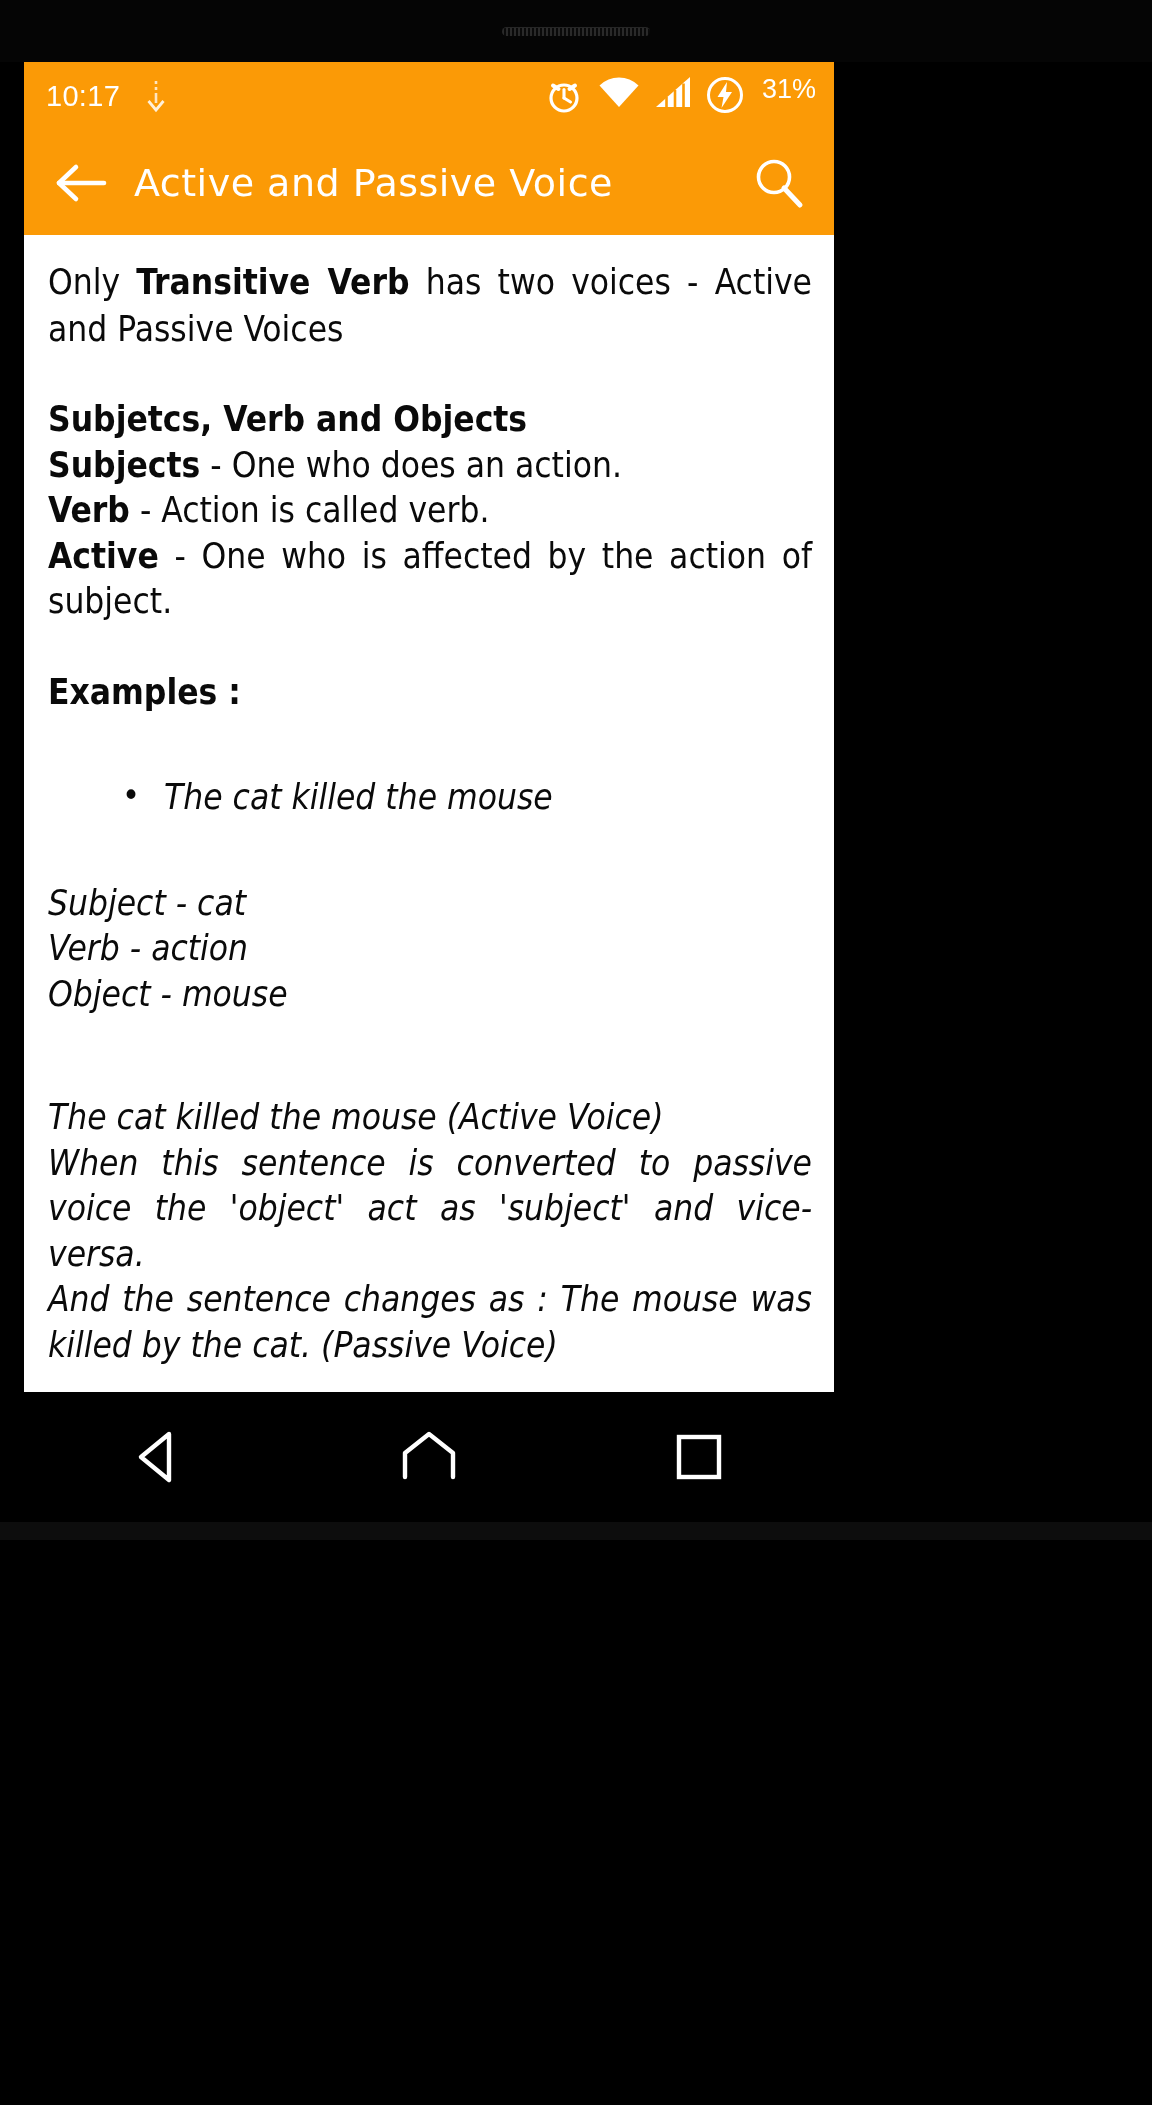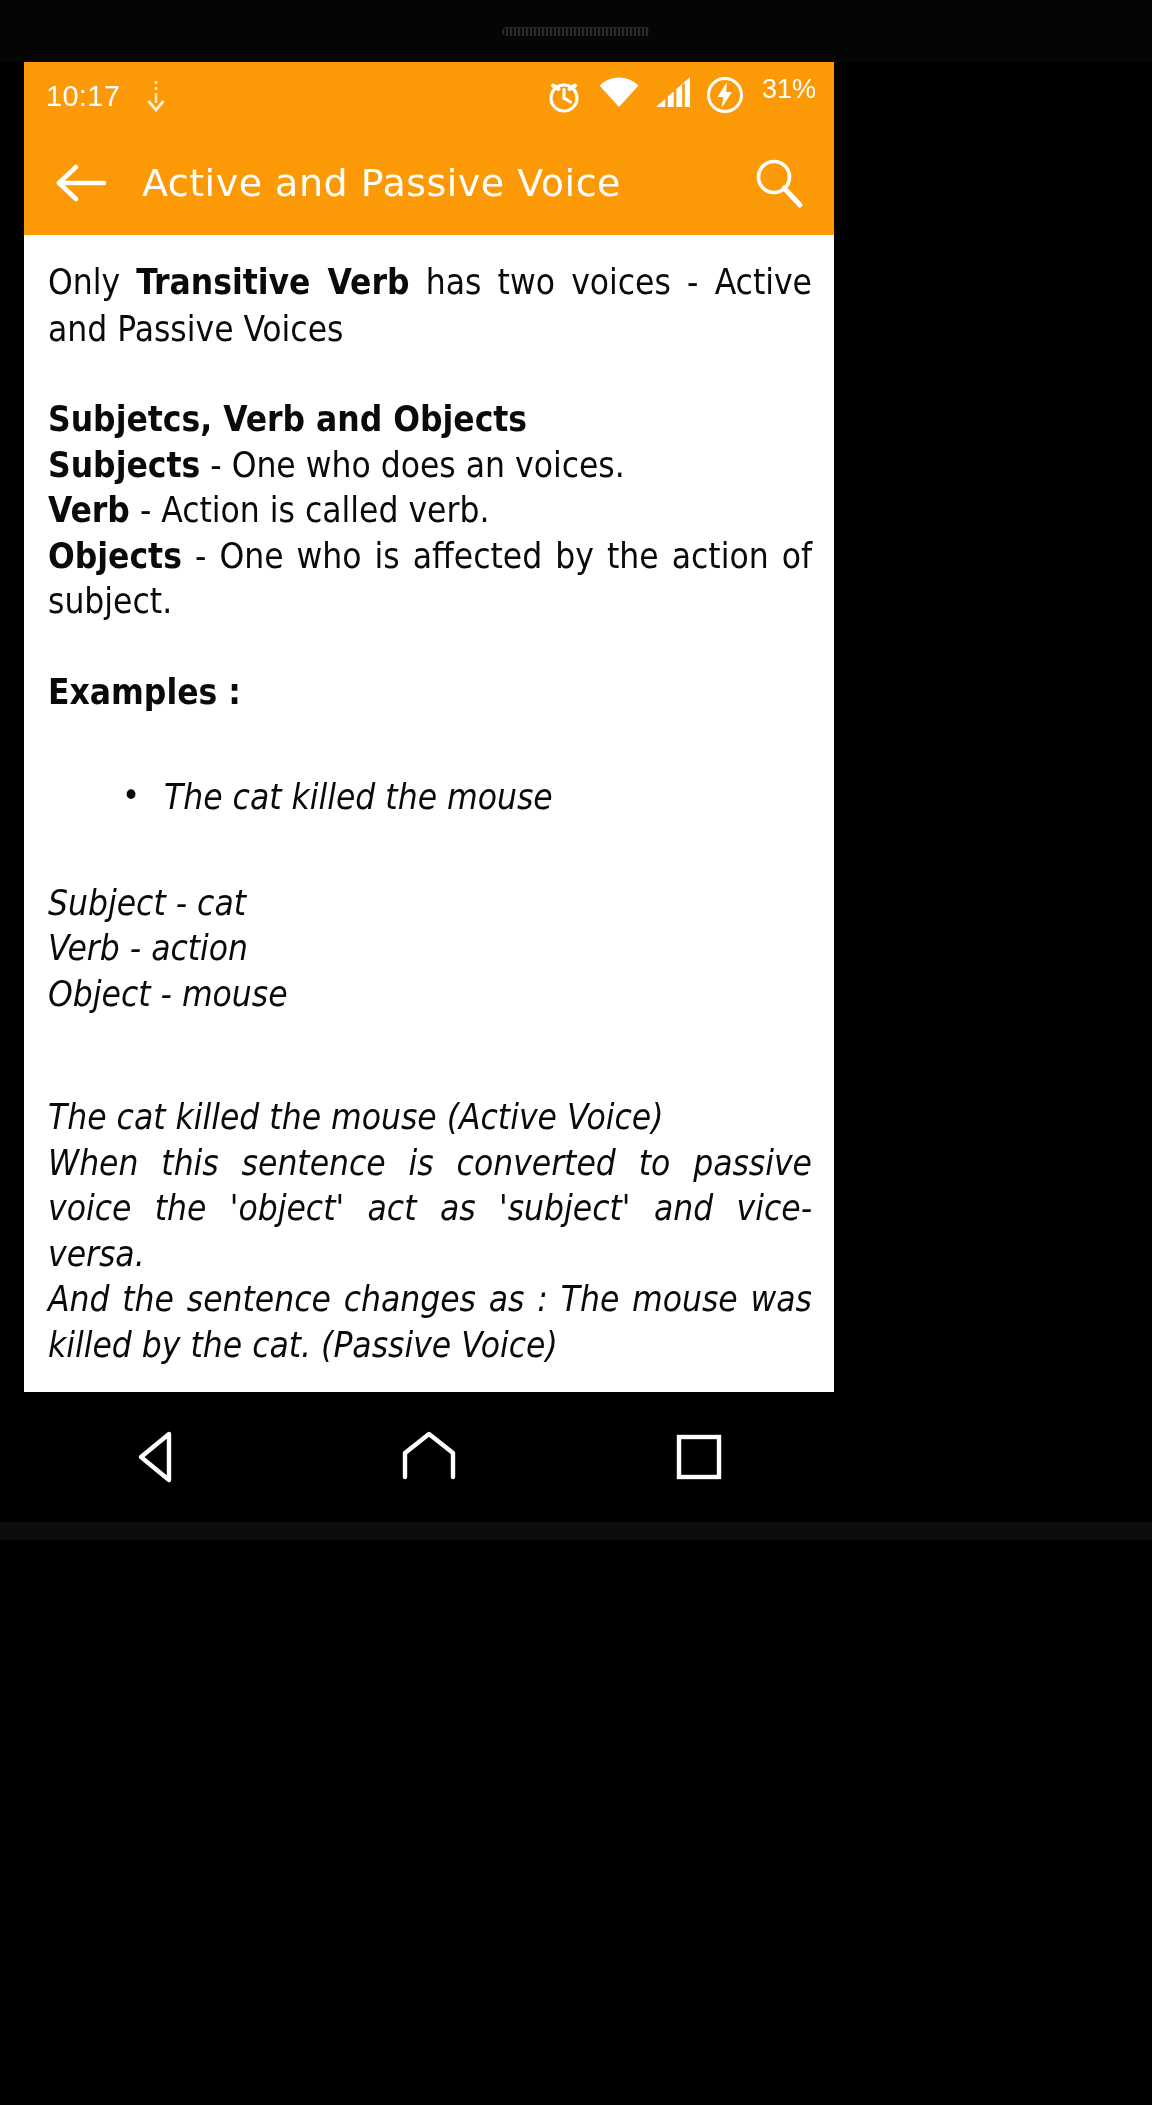--- a/index.html
+++ b/index.html
@@ -73,21 +73,21 @@
   }
   .appbar-back { width:76px; display:flex; align-items:center; cursor:pointer; }
   .appbar-title {
     flex:1 1 auto;
     font-family:"DejaVu Sans", sans-serif;
     font-size:38px;
     font-weight:400;
     color:#fff;
     letter-spacing:.5px;
     white-space:nowrap;
-    margin-left:12px;
+    margin-left:4px;
   }
   .appbar-search { width:70px; display:flex; justify-content:flex-end; align-items:center; cursor:pointer; }
 
   
   .content {
     padding:24px 22px 16px 24px;
     background:#fff;
     height:calc(1330px - 68px - 105px);
     overflow:hidden;
     border-radius:10px;
@@ -235,25 +235,25 @@
 
     <div class="content">
       <div class="lesson">
 
         <div class="p"><span>Only </span><span class="b">Transitive Verb</span><span> has two voices - Active and Passive Voices</span></div>
 
         <div class="spacer-md"></div>
 
         <div class="p-left b">Subjetcs, Verb and Objects</div>
 
-        <div class="p-left tight"><span class="b">Subjects</span><span> - One who does an voices.</span></div>
+        <div class="p-left tight"><span class="b">Subjects</span><span> - One who does an action.</span></div>
 
         <div class="p-left tight"><span class="b">Verb</span><span> - Action is called verb.</span></div>
 
-        <div class="p tight"><span class="b">Objects</span><span> - One who is affected by the action of subject.</span></div>
+        <div class="p tight"><span class="b">Active</span><span> - One who is affected by the action of subject.</span></div>
 
         <div class="spacer-md"></div>
 
         <div class="p-left b">Examples :</div>
 
         <div class="spacer-md"></div>
 
         <ul class="bullets">
           <li>The cat killed the mouse</li>
         </ul>

